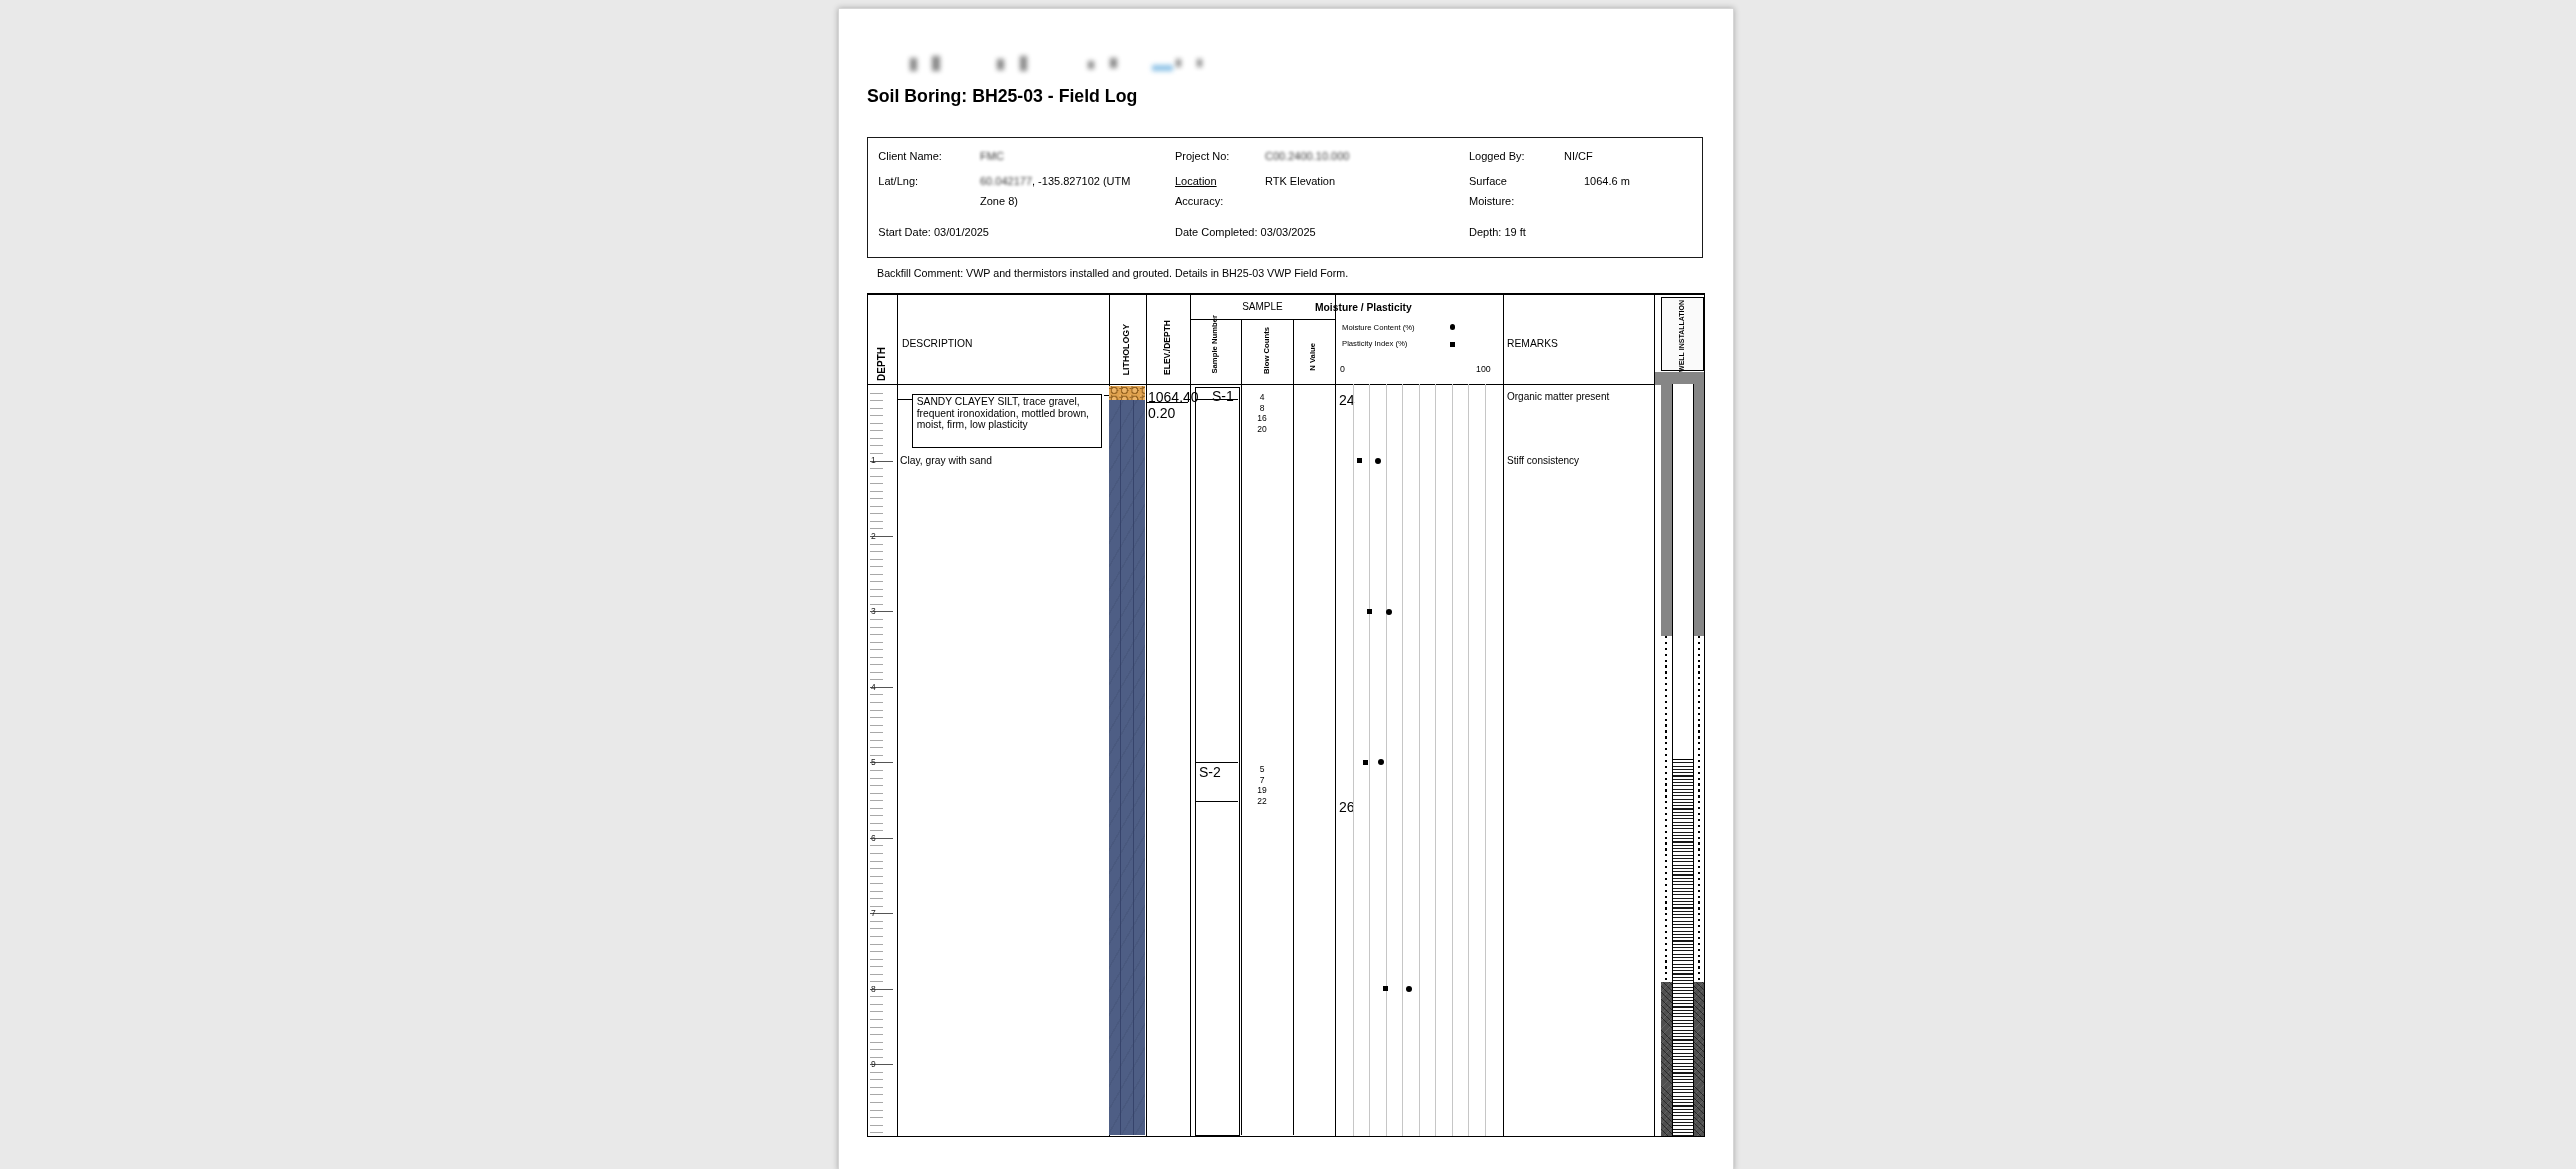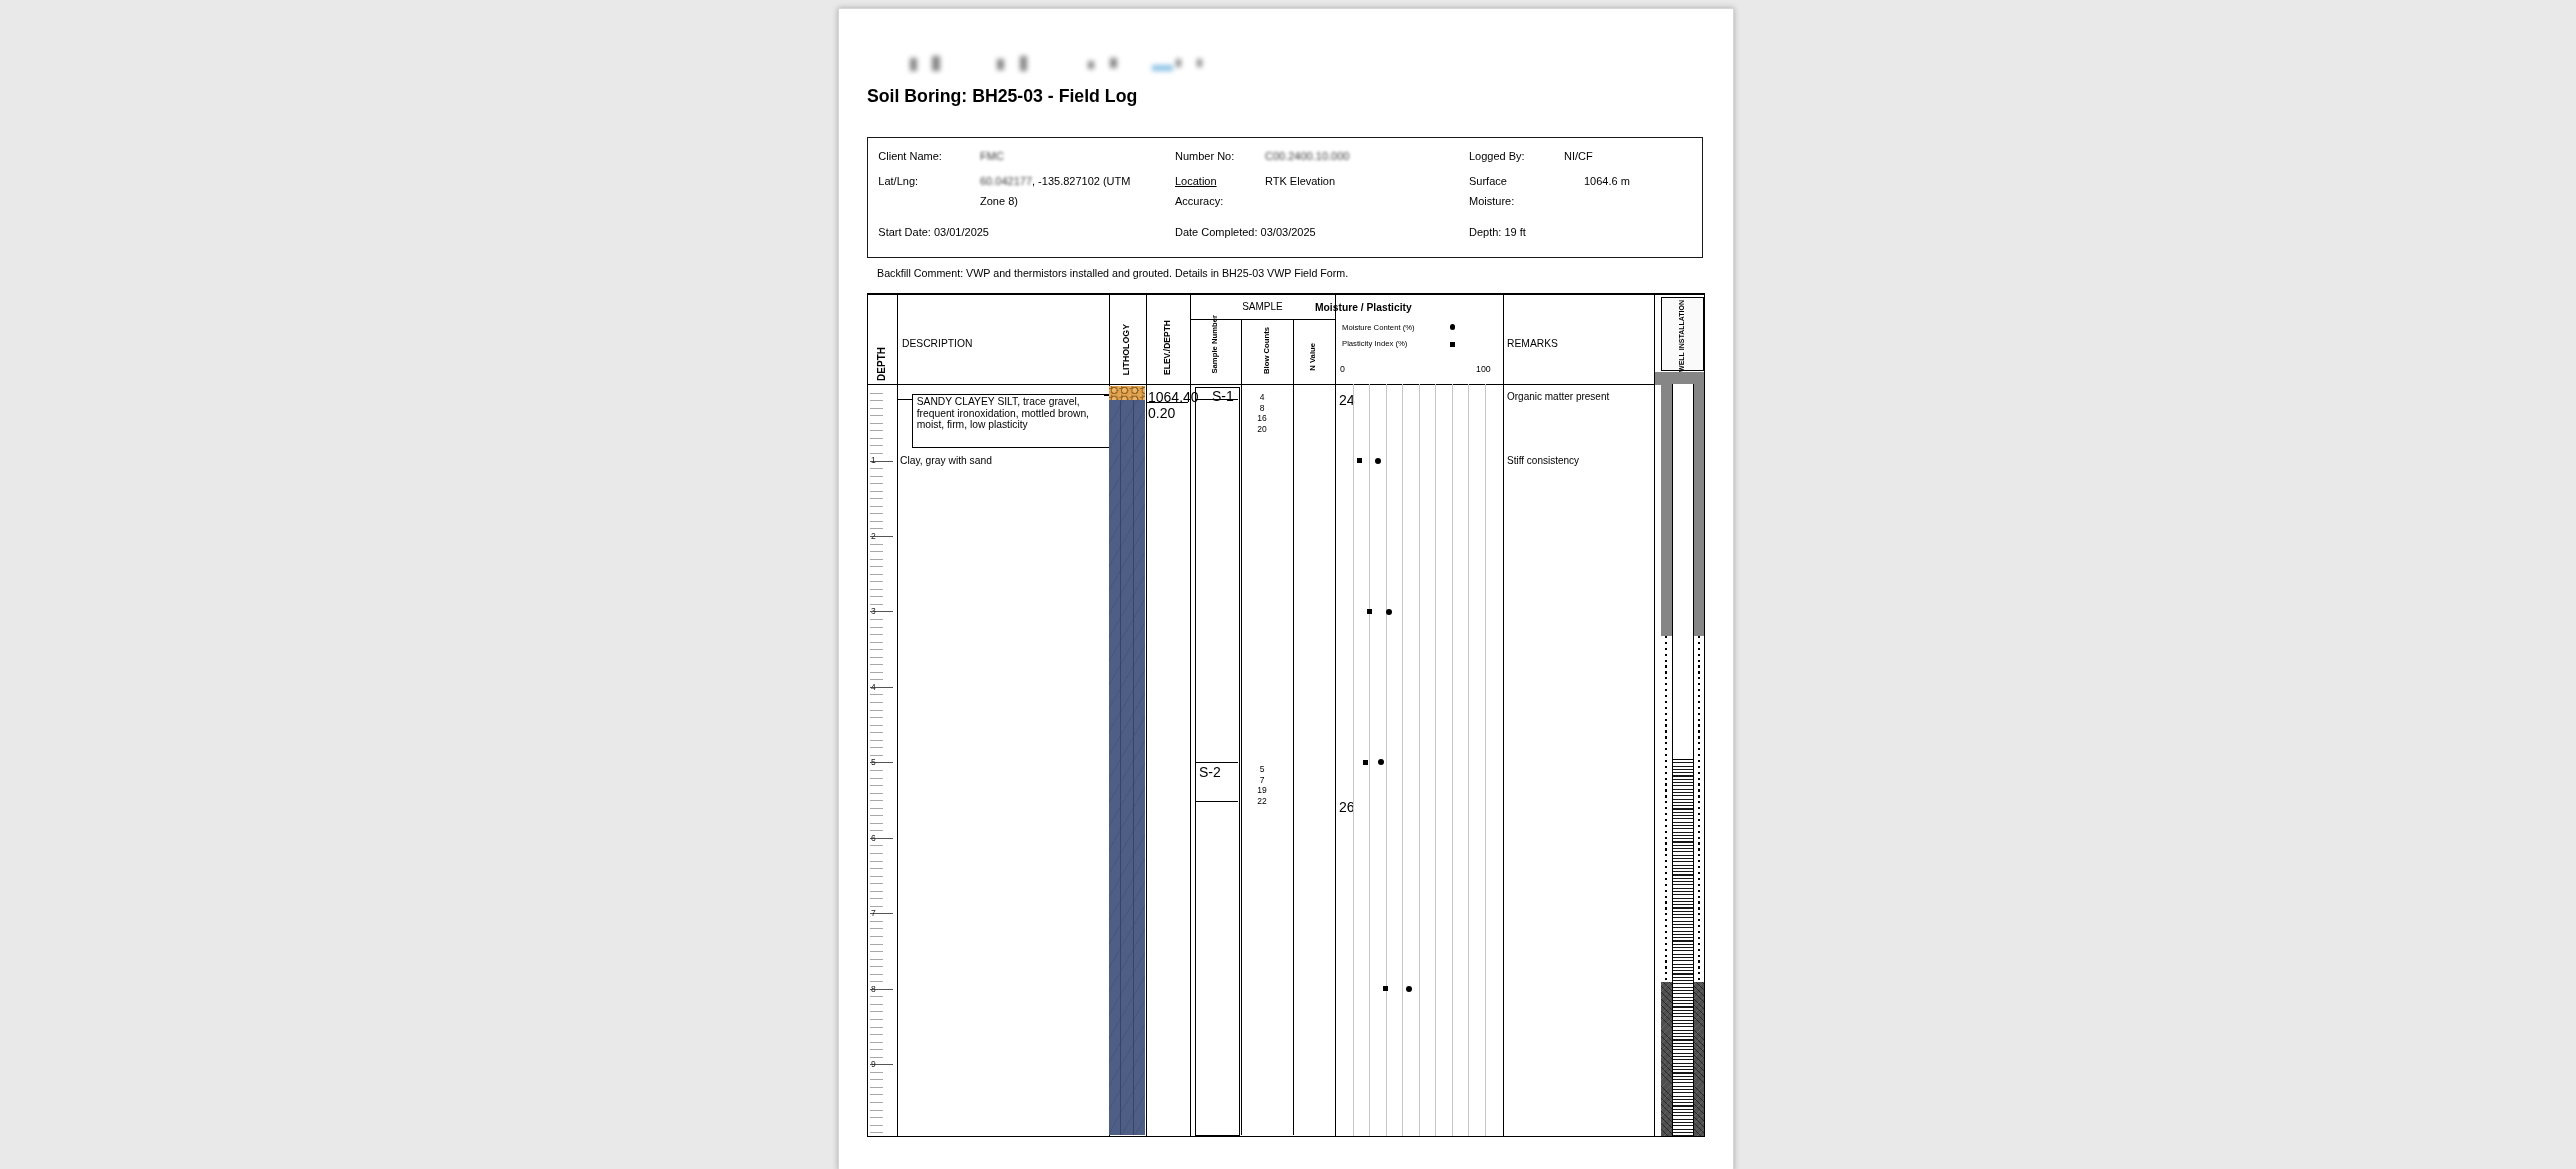--- a/index.html
+++ b/index.html
@@ -62,21 +62,21 @@
       <div class="blob" style="left:313px;top:56px;width:20.6px;height:5.9px;background:#5aa7dc;opacity:.7;"></div>
       <div class="blob" style="left:337px;top:50px;width:5.2px;height:8px;"></div>
       <div class="blob" style="left:358px;top:50px;width:5.2px;height:8px;"></div>
     </div>
 
     <div class="txt" style="left:28px;top:77px;font-size:17.7px;font-weight:bold;">Soil Boring: BH25-03 - Field Log</div>
 
     <div id="infobox">
       <span class="txt f-info" style="left:10.3px;top:11.8px;">Client Name:</span>
       <span class="txt f-info redacted" style="left:112px;top:11.8px;">FMC</span>
-      <span class="txt f-info" style="left:307px;top:11.8px;">Number No:</span>
+      <span class="txt f-info" style="left:307px;top:11.8px;">Project No:</span>
       <span class="txt f-info redacted" style="left:397px;top:11.8px;">C00.2400.10.000</span>
       <span class="txt f-info" style="left:601px;top:11.8px;">Logged By:</span>
       <span class="txt f-info" style="left:696px;top:11.8px;">NI/CF</span>
 
       <span class="txt f-info" style="left:10.3px;top:37px;">Lat/Lng:</span>
       <span class="txt f-info" style="left:112px;top:37px;"><span class="redacted">60.042177</span><span>, -135.827102 (UTM</span></span>
       <span class="txt f-info" style="left:112px;top:57px;">Zone 8)</span>
 
       <span class="txt f-info" style="left:307px;top:37px;text-decoration:underline;">Location</span>
       <span class="txt f-info" style="left:307px;top:57px;">Accuracy:</span>
@@ -240,21 +240,21 @@
             <div class="tick-minor" style="top: 710px;"></div>
             <div class="tick-minor" style="top: 718px;"></div>
             <div class="tick-minor" style="top: 726px;"></div>
             <div class="tick-minor" style="top: 733px;"></div>
             <div class="tick-minor" style="top: 741px;"></div>
             <div class="tick-minor" style="top: 748px;"></div>
           </div>
 
         <div class="hl" style="left:29.4px;top:14.7px;width:14.7px;"></div>
         <div class="hl" style="left:236px;top:11px;width:5.2px;"></div>
-        <div class="abs" style="left:44px;top:9.6px;width:207px;height:54px;border:1.1px solid #000;padding:1.5px 3.7px;box-sizing:border-box;font-size:10.3px;line-height:11.4px;color:#000;">SANDY CLAYEY SILT, trace gravel, frequent ironoxidation, mottled brown, moist, firm, low plasticity</div>
+        <div class="abs" style="left:44px;top:9.6px;width:190px;height:54px;border:1.1px solid #000;padding:1.5px 3.7px;box-sizing:border-box;font-size:10.3px;line-height:11.4px;color:#000;">SANDY CLAYEY SILT, trace gravel, frequent ironoxidation, mottled brown, moist, firm, low plasticity</div>
         <div class="txt f-body" style="left:32px;top:71px;">Clay, gray with sand</div>
 
         <div class="abs lith-gravel" style="left:241px;top:1.5px;width:36px;height:14.7px;"></div>
         <div class="abs lith-clay" style="left:241px;top:16px;width:36px;height:735px;"></div>
 
         <div class="txt f-small" style="left:280px;top:5.2px;">1064.40</div>
         <div class="hl" style="left:278px;top:17.7px;width:42px;"></div>
         <div class="txt f-small" style="left:280px;top:20.6px;">0.20</div>
 
         <div class="abs" style="left:327px;top:2.9px;width:43px;height:747px;border:1.1px solid #000;"></div>

